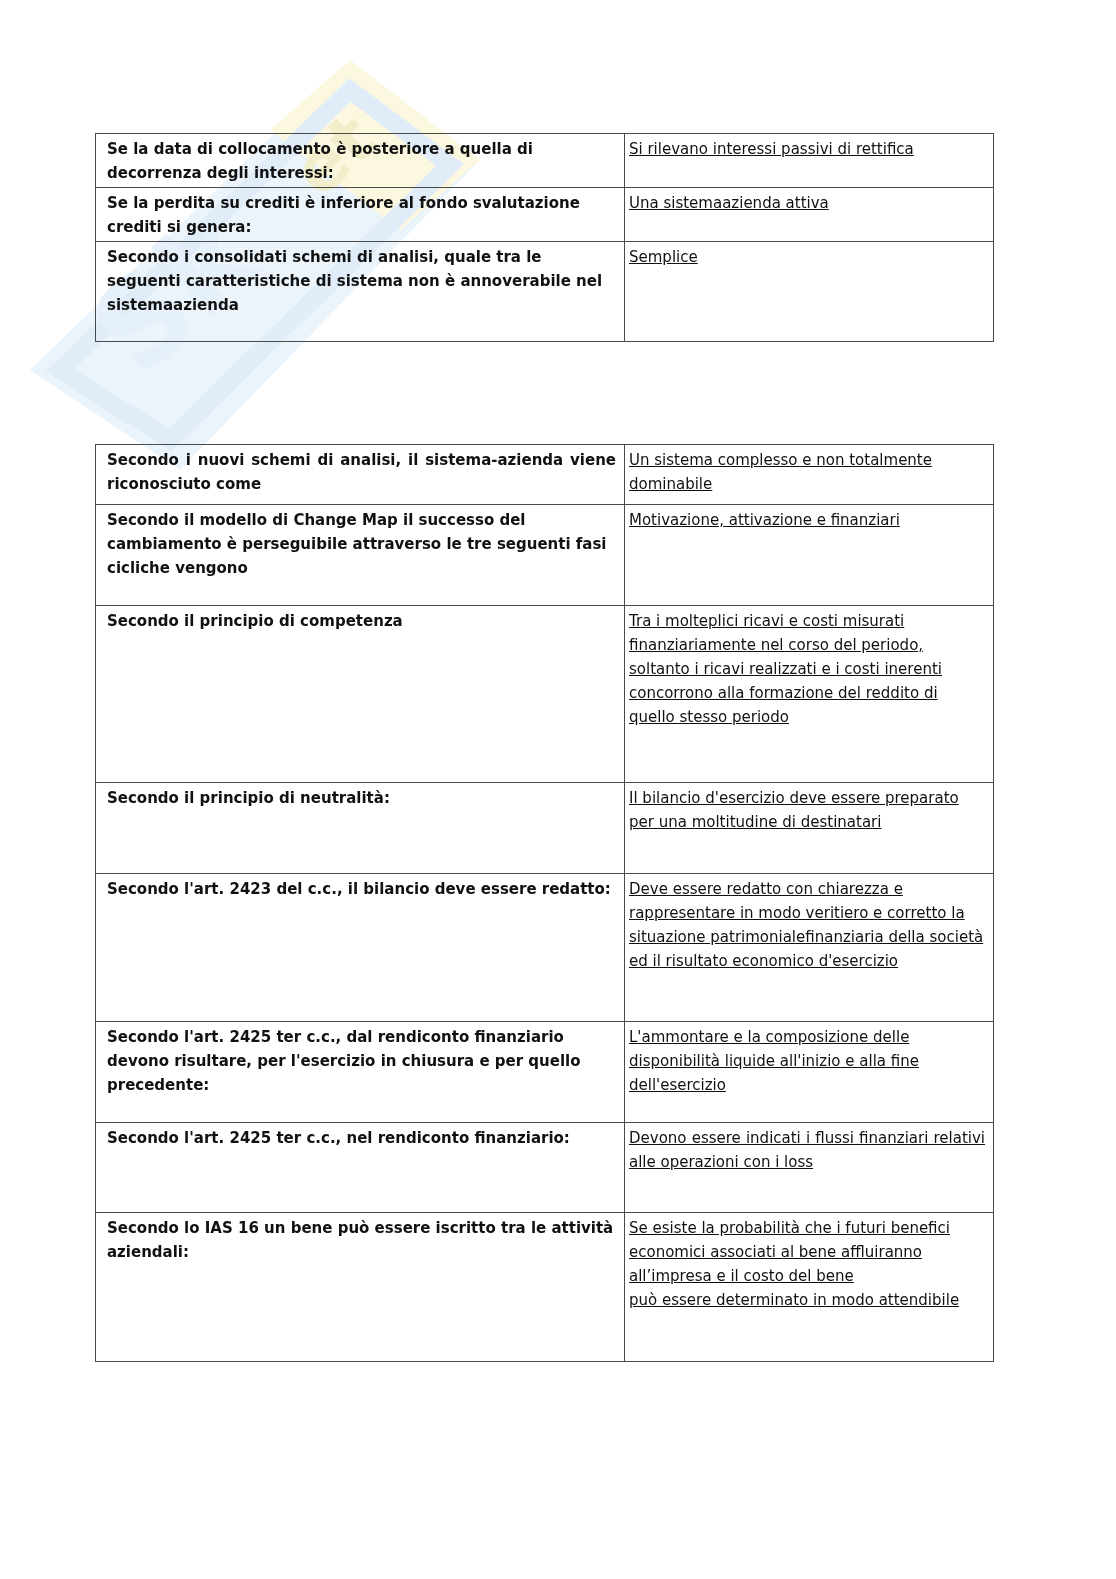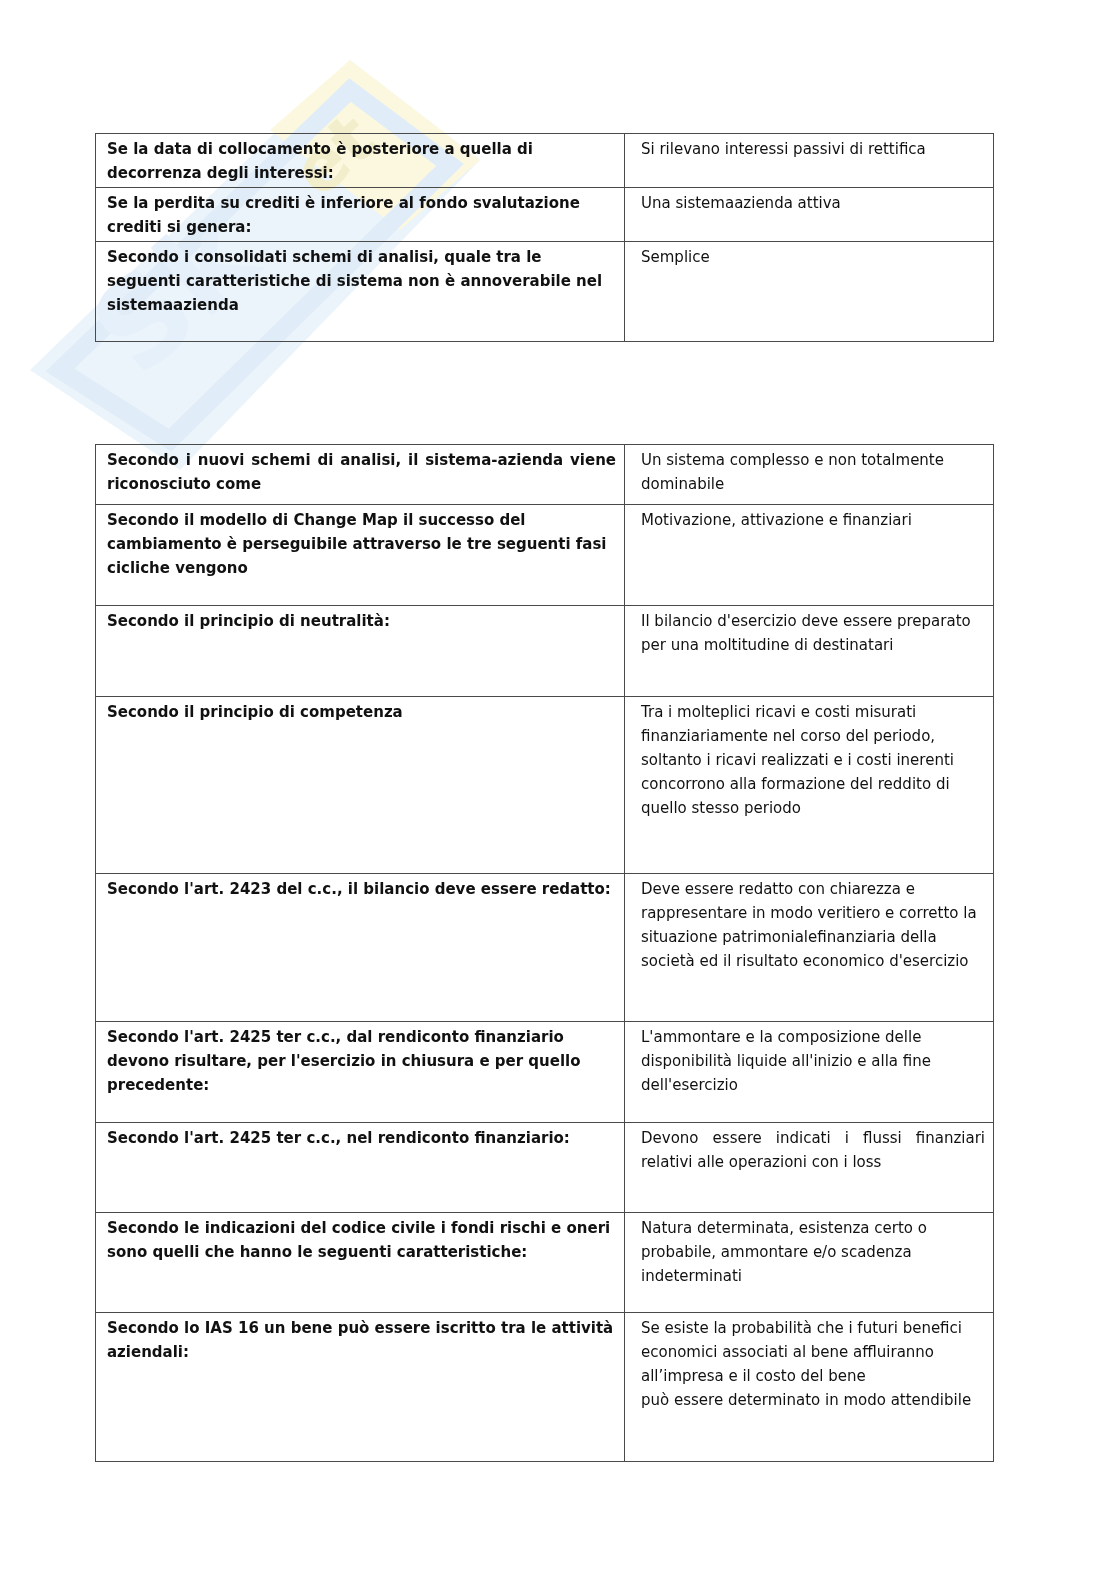--- a/index.html
+++ b/index.html
@@ -41,21 +41,22 @@
       box-sizing: border-box;
     }
     table.qa td.q {
       width: 529px;
       font-weight: bold;
     }
     table.qa td.a {
       width: 369px;
       font-weight: normal;
       white-space: pre-line;
-      padding-left: 16px;
+      padding-left: 4px;
+      text-decoration: underline;
     }
     td.justify { text-align: justify; text-align-last: left; }
     #table-1 { top: 133px; }
     #table-2 { top: 444px; }
   </style>
 </head>
 <body>
 
 <svg class="watermark" viewBox="0 0 470 440" xmlns="http://www.w3.org/2000/svg">
   <polygon points="10,330 330,20 460,120 160,430" fill="#dcebf8"></polygon>
@@ -85,45 +86,40 @@
 <table class="qa" id="table-2">
   <tbody>
     <tr style="height:60px">
       <td class="q justify">Secondo i nuovi schemi di analisi, il sistema-azienda viene riconosciuto come</td>
       <td class="a">Un sistema complesso e non totalmente dominabile</td>
     </tr>
     <tr style="height:101px">
       <td class="q">Secondo il modello di Change Map il successo del cambiamento è perseguibile attraverso le tre seguenti fasi cicliche vengono</td>
       <td class="a">Motivazione, attivazione e finanziari</td>
     </tr>
+    <tr style="height:177px">
+      <td class="q">Secondo il principio di competenza</td>
+      <td class="a">Tra i molteplici ricavi e costi misurati finanziariamente nel corso del periodo, soltanto i ricavi realizzati e i costi inerenti concorrono alla formazione del reddito di quello stesso periodo</td>
+    </tr>
     <tr style="height:91px">
       <td class="q">Secondo il principio di neutralità:</td>
       <td class="a">Il bilancio d'esercizio deve essere preparato per una moltitudine di destinatari</td>
-    </tr>
-    <tr style="height:177px">
-      <td class="q">Secondo il principio di competenza</td>
-      <td class="a">Tra i molteplici ricavi e costi misurati finanziariamente nel corso del periodo, soltanto i ricavi realizzati e i costi inerenti concorrono alla formazione del reddito di quello stesso periodo</td>
     </tr>
     <tr style="height:148px">
       <td class="q">Secondo l'art. 2423 del c.c., il bilancio deve essere redatto:</td>
       <td class="a">Deve essere redatto con chiarezza e rappresentare in modo veritiero e corretto la situazione patrimonialefinanziaria della società ed il risultato economico d'esercizio</td>
     </tr>
     <tr style="height:101px">
       <td class="q">Secondo l'art. 2425 ter c.c., dal rendiconto finanziario devono risultare, per l'esercizio in chiusura e per quello precedente:</td>
       <td class="a">L'ammontare e la composizione delle
 disponibilità liquide all'inizio e alla fine dell'esercizio</td>
     </tr>
     <tr style="height:90px">
       <td class="q">Secondo l'art. 2425 ter c.c., nel rendiconto finanziario:</td>
       <td class="a justify">Devono essere indicati i flussi finanziari relativi alle operazioni con i loss</td>
     </tr>
-    <tr style="height:100px">
-      <td class="q">Secondo le indicazioni del codice civile i fondi rischi e oneri sono quelli che hanno le seguenti caratteristiche:</td>
-      <td class="a">Natura determinata, esistenza certo o probabile, ammontare e/o scadenza
-indeterminati</td>
-    </tr>
     <tr style="height:149px">
       <td class="q">Secondo lo IAS 16 un bene può essere iscritto tra le attività aziendali:</td>
       <td class="a">Se esiste la probabilità che i futuri benefici economici associati al bene affluiranno all’impresa e il costo del bene
 può essere determinato in modo attendibile</td>
     </tr>
   </tbody>
 </table>
 
 </body></html>

